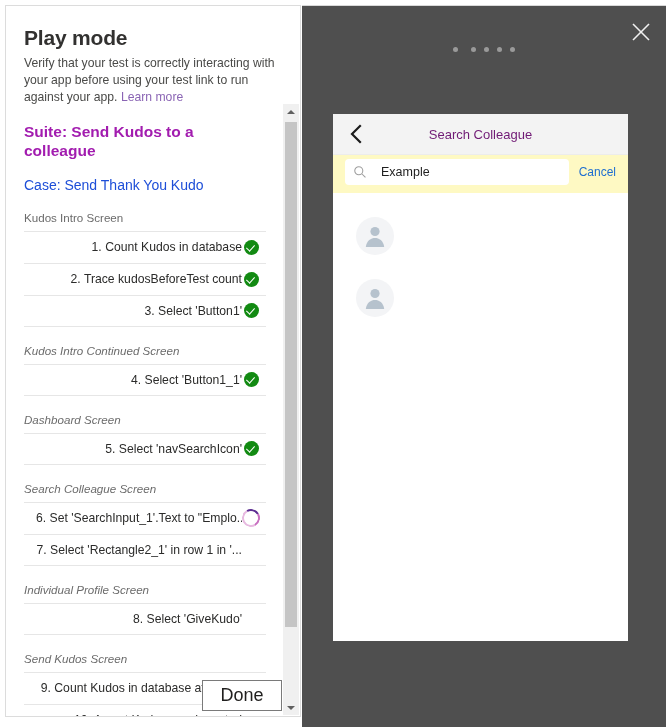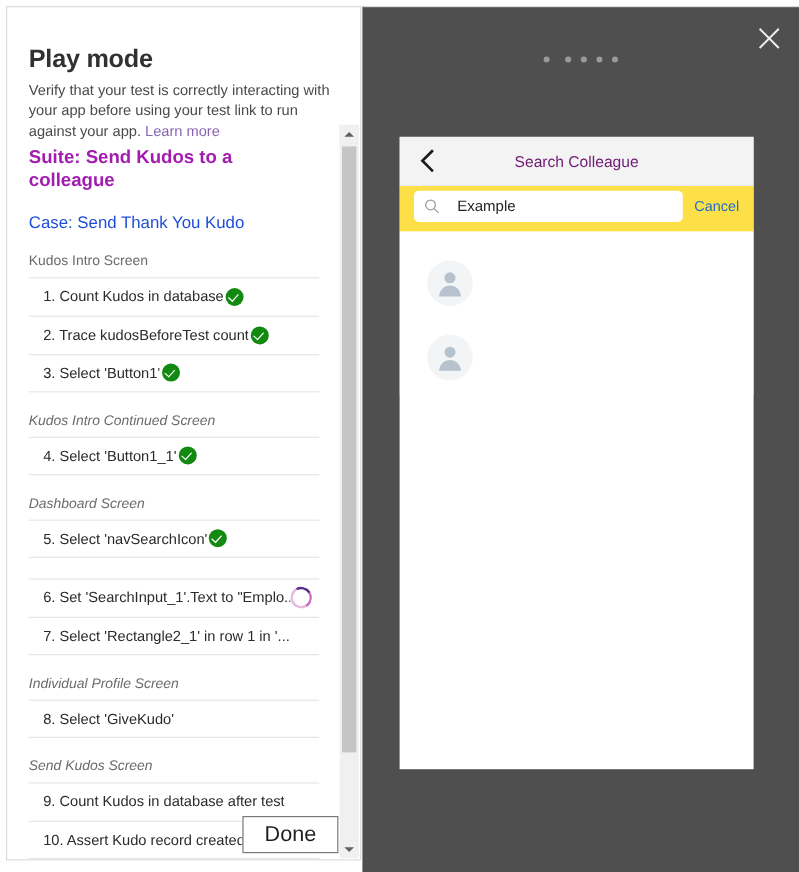--- a/index.html
+++ b/index.html
@@ -34,21 +34,21 @@
     overflow: hidden;
   }
   .panel-header {
     padding: 16px 20px 0 18px;
   }
   .panel-title {
     font-size: 21px;
     font-weight: 600;
     color: #323130;
     letter-spacing: -0.2px;
-    margin: 16px 0 5px 0;
+    margin: 4px 0 5px 0;
     line-height: 1.15;
   }
   .panel-desc {
     font-size: 12.2px;
     color: #4a4a48;
     line-height: 17px;
     margin: 0;
     width: 262px;
   }
   .link {
@@ -84,21 +84,21 @@
   }
   .screen-group { margin-top: 17px; }
   .screen-label {
     font-size: 11.6px;
     color: #6b6b6b;
     padding: 0 0 7px 0;
   }
   .step-row {
     display: flex;
     align-items: center;
-    justify-content: flex-start;
+    justify-content: flex-end;
     border-top: 1px solid #e6e6e6;
     height: 32px;
     padding-left: 12px;
     padding-right: 6px;
     box-sizing: border-box;
   }
   .step-row:last-child { border-bottom: 1px solid #e6e6e6; }
   .screen-group + .screen-group .screen-label { padding-top: 0; font-style: italic; }
   .step-text {
     font-size: 12.2px;
@@ -271,21 +271,21 @@
     cursor: pointer;
   }
   .app-title {
     width: 100%;
     text-align: center;
     font-size: 13px;
     color: #701a75;
   }
   .search-bar {
     height: 38px;
-    background: #fde047;
+    background: #fef9c3;
     display: flex;
     align-items: center;
     padding: 0 10px 4px 12px;
     box-sizing: border-box;
   }
   .search-field {
     flex: 1;
     height: 26px;
     background: #ffffff;
     border-radius: 4px;
@@ -390,20 +390,21 @@
           <div class="screen-label">Dashboard Screen</div>
           <div class="step-row">
             <span class="step-text">5. Select 'navSearchIcon'</span>
             <span class="status-slot">
                 <i class="icon-check"></i>
               </span>
           </div>
         </div>
 
         <div class="screen-group">
+          <div class="screen-label">Search Colleague Screen</div>
           <div class="step-row">
             <span class="step-text">6. Set 'SearchInput_1'.Text to "Emplo...</span>
             <span class="status-slot">
                 <i class="icon-spinner"></i>
               </span>
           </div>
           <div class="step-row">
             <span class="step-text">7. Select 'Rectangle2_1' in row 1 in '...</span>
             <span class="status-slot"></span>
           </div>

